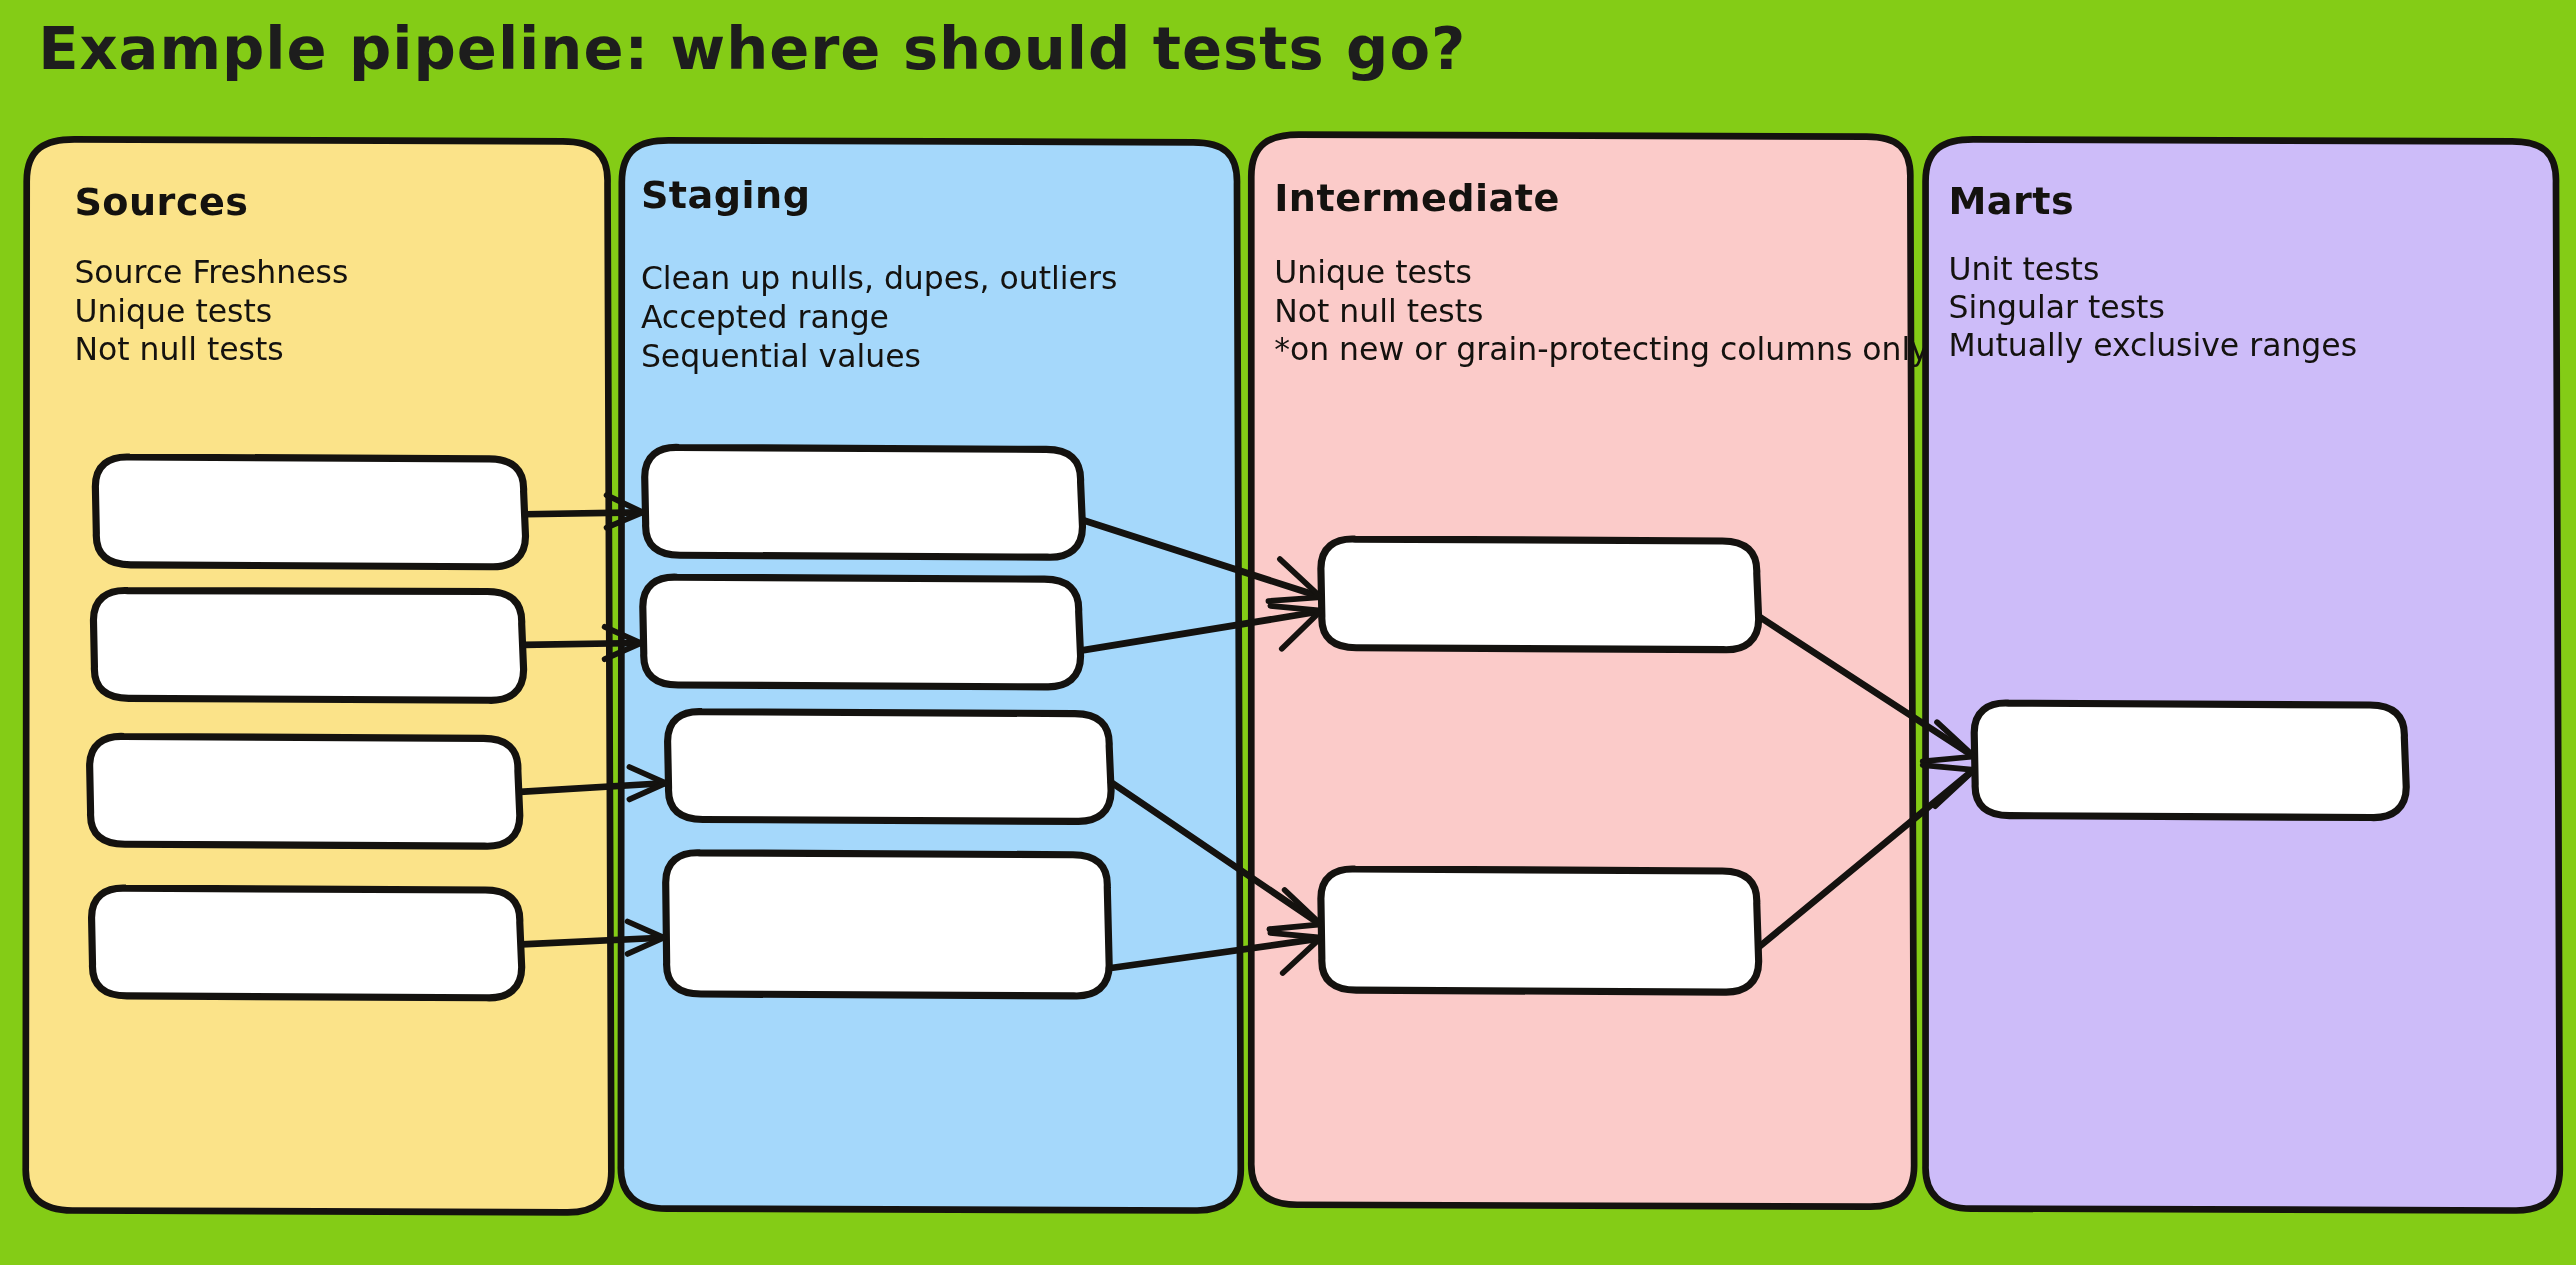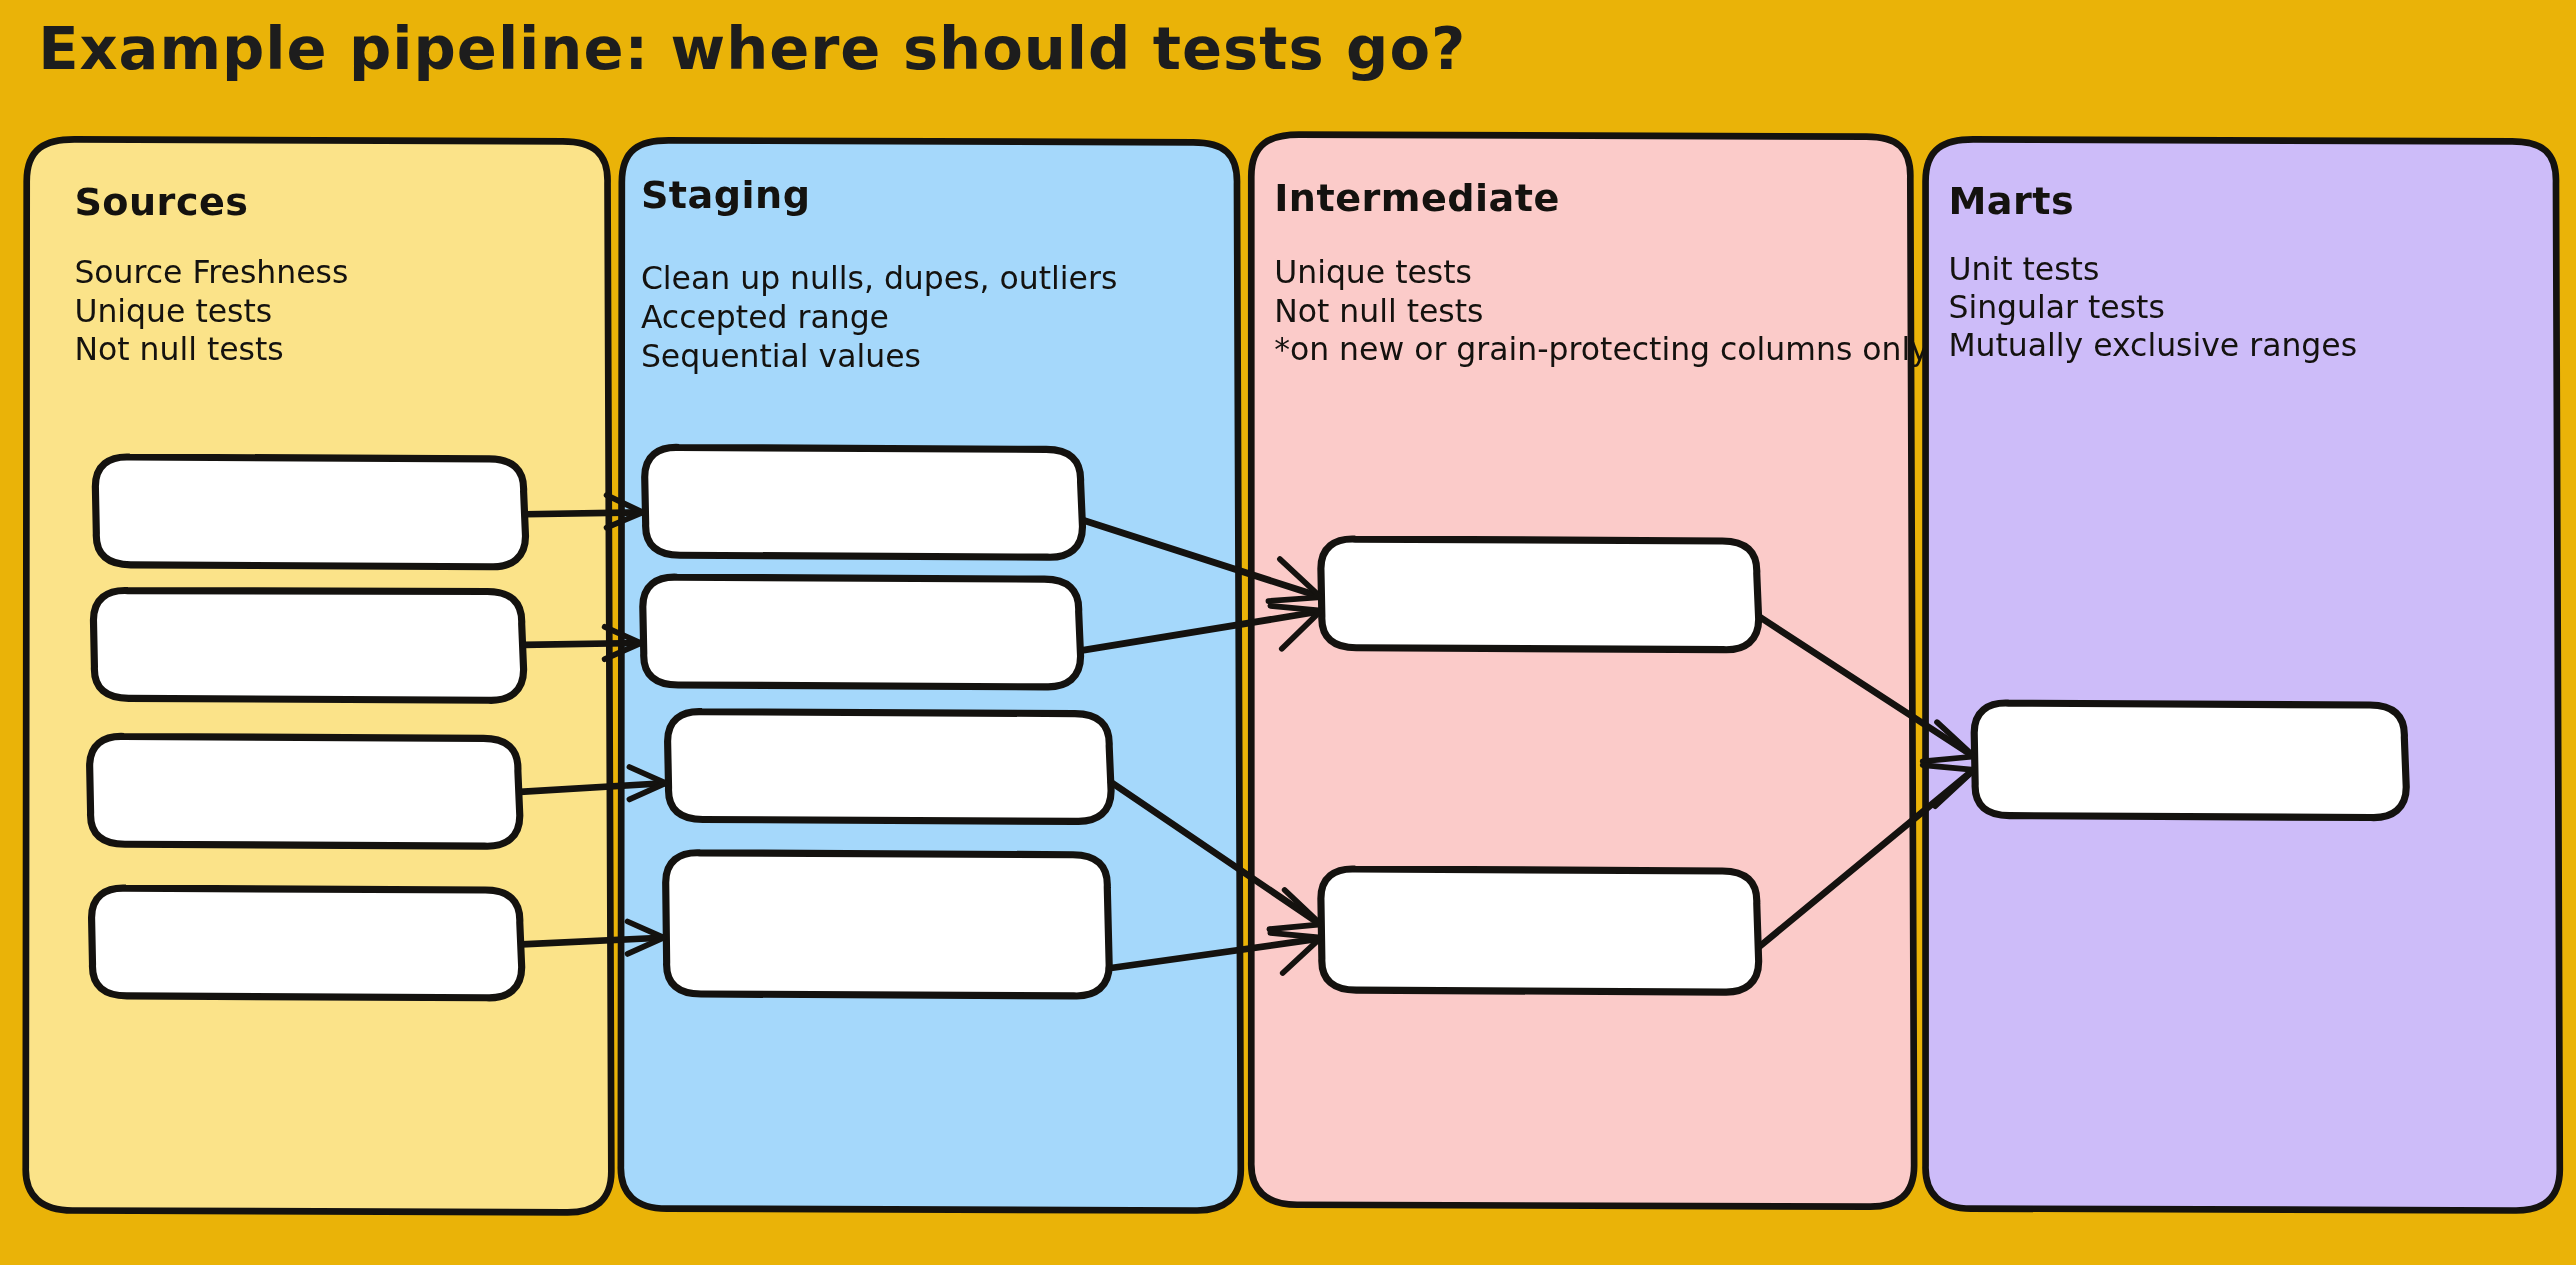--- a/index.html
+++ b/index.html
@@ -7,21 +7,21 @@
     padding: 0;
     background: #ffffff;
   }
   body {
     font-family: "DejaVu Sans", sans-serif;
   }
   #canvas {
     position: relative;
     width: 2576px;
     height: 1266px;
-    background: #eab308;
+    background: #84cc16;
     overflow: hidden;
   }
   #diagram-svg {
     position: absolute;
     inset: 0;
     width: 2576px;
     height: 1266px;
   }
   .title-text {
     font-family: "DejaVu Sans", sans-serif;

